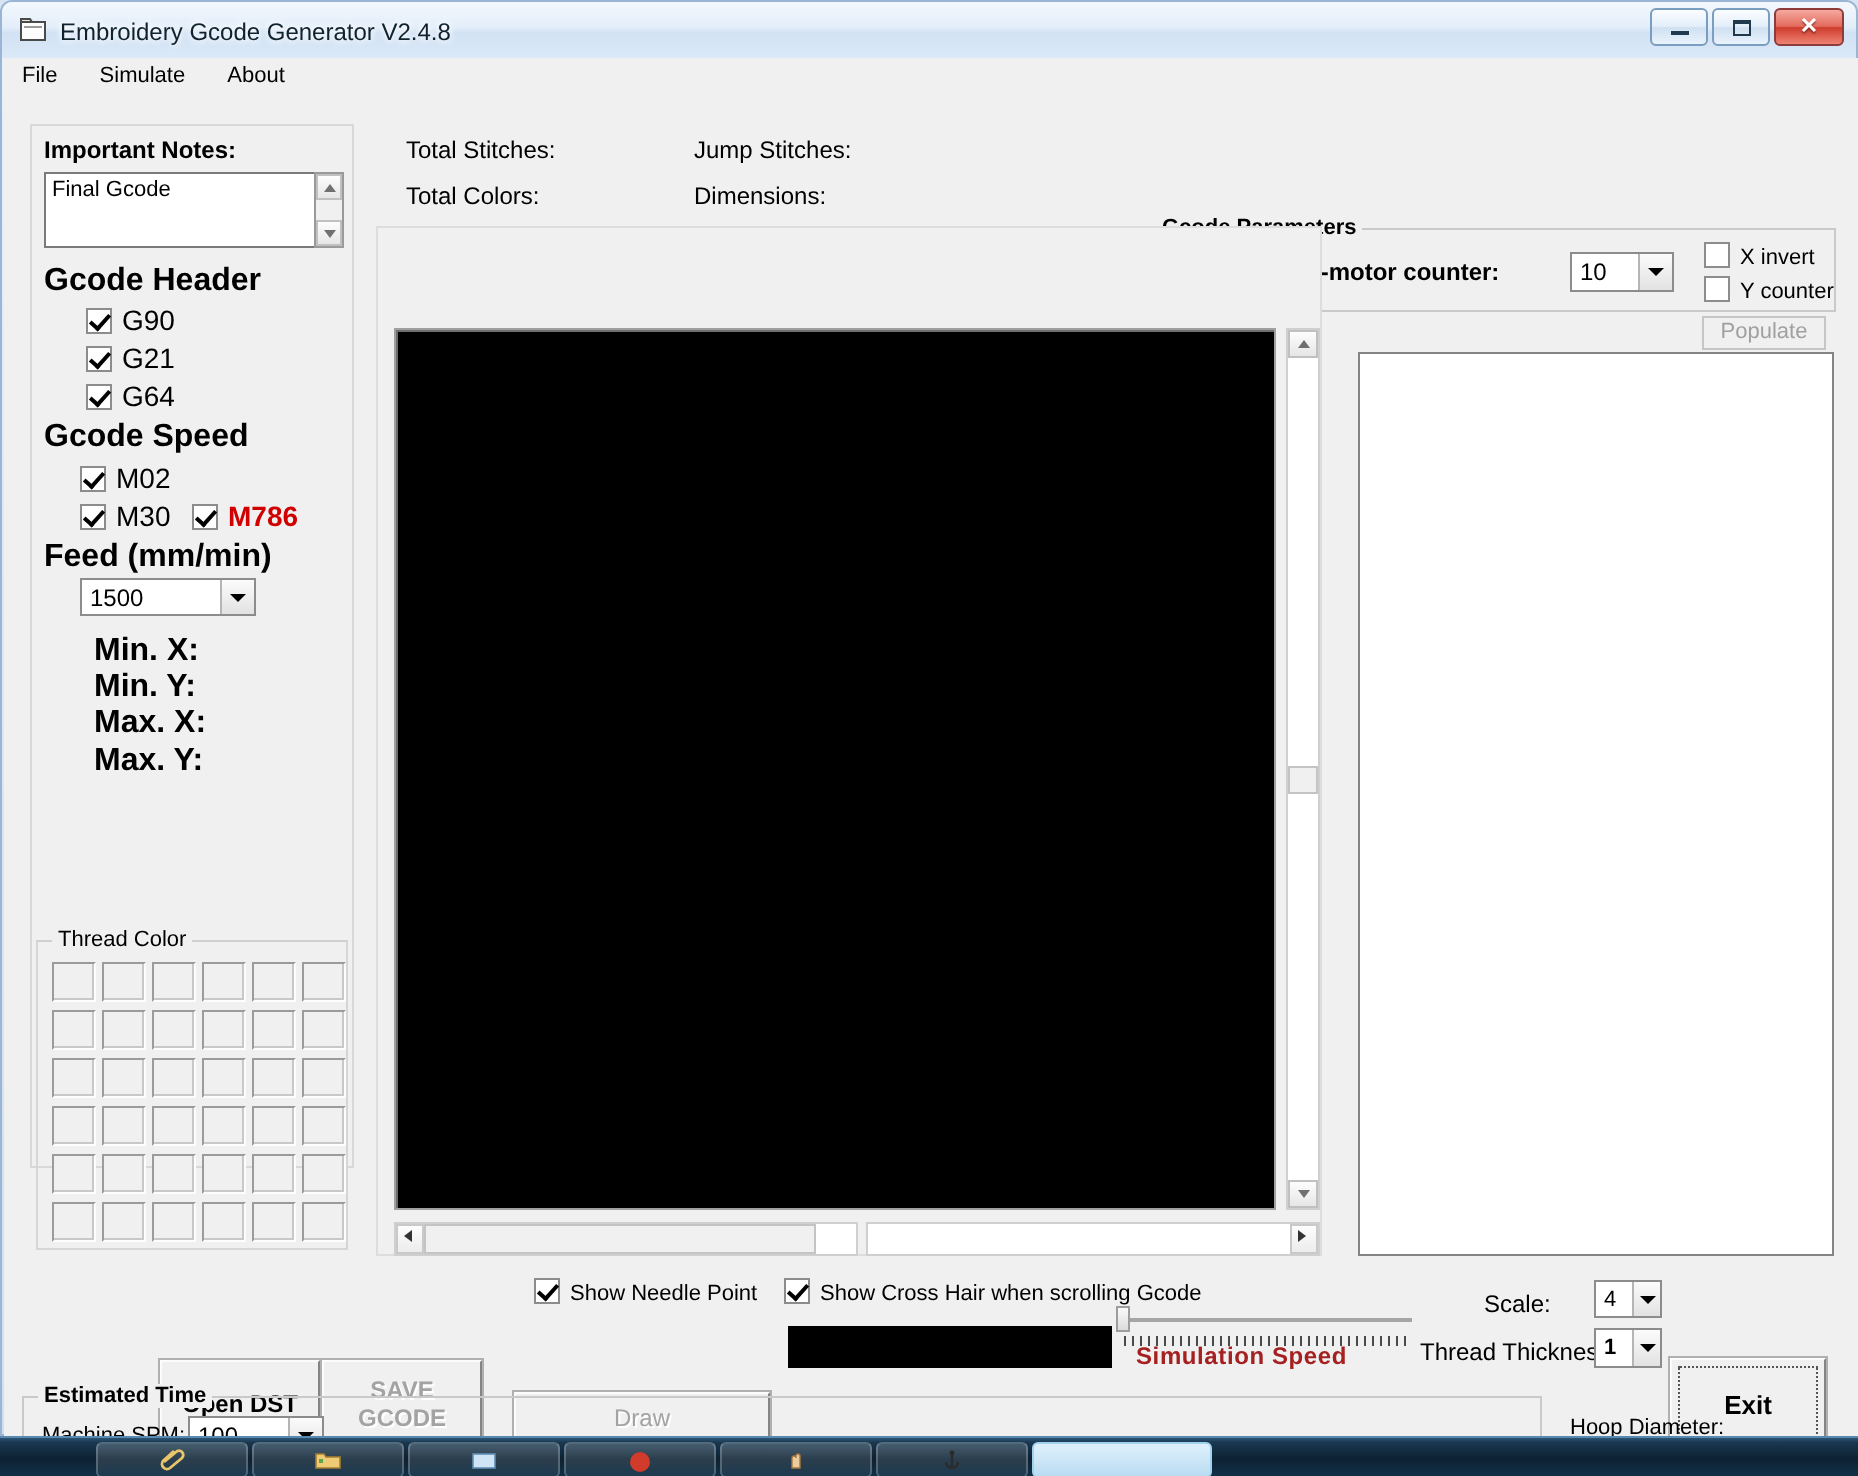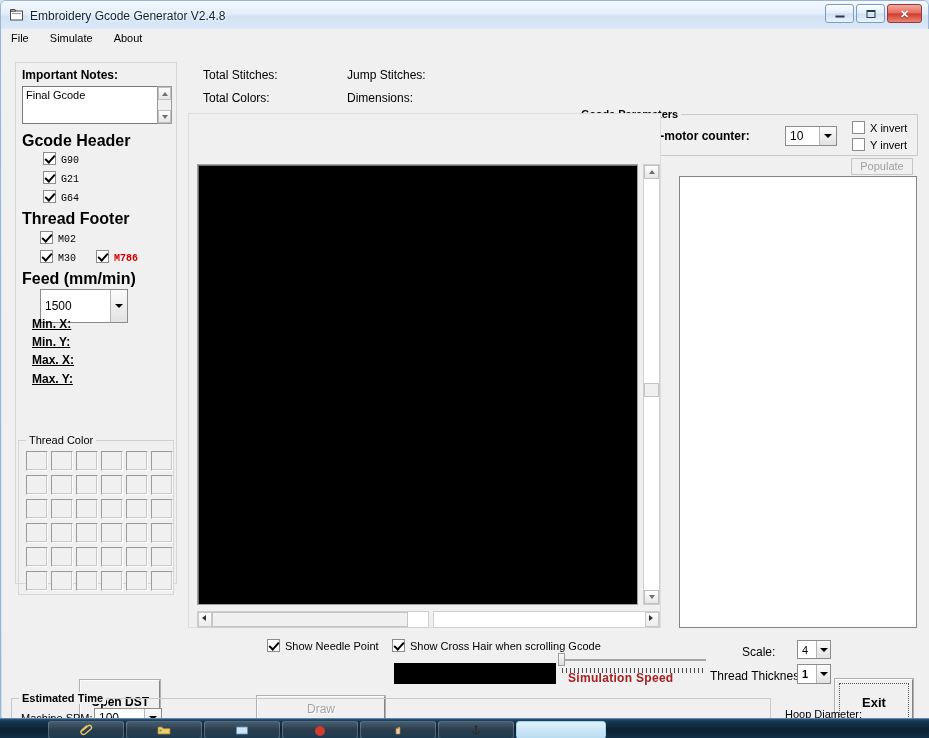--- a/index.html
+++ b/index.html
@@ -141,21 +141,21 @@
   .tri.up    { border-left:3px solid transparent;border-right:3px solid transparent;border-bottom:4px solid #707070;}
   .tri.down  { border-left:3px solid transparent;border-right:3px solid transparent;border-top:4px solid #707070;}
   .tri.left  { border-top:3px solid transparent;border-bottom:3px solid transparent;border-right:4px solid #333;}
   .tri.right { border-top:3px solid transparent;border-bottom:3px solid transparent;border-left:4px solid #333;}
   .tri.dn2   { border-left:4px solid transparent;border-right:4px solid transparent;border-top:4px solid #000;}
 
   .sec-head {
     position: absolute; left: 6px;
     font-weight: bold; font-size: 16px;
   }
-  .cbrow { position: absolute; font-size: 10px; font-family: Liberation Mono, monospace; }
+  .cbrow { position: absolute; font-size: 14px; }
   .wincb {
     display: inline-block; vertical-align: -2px;
     width: 13px; height: 13px;
     background: #fff;
     border: 1px solid #8c8c8c;
     position: relative;
   }
   .wincb.checked::after {
     content: "";
     position: absolute; left: 3px; top: 0px;
@@ -181,27 +181,27 @@
   .combo .cbtn {
     width: 17px; align-self: stretch;
     background: linear-gradient(180deg,#fbfbfb,#e2e2e2);
     border-left: 1px solid #b5b5b5;
     position: relative;
   }
   .combo.small .cval { font-size: 11px; }
   .combo.small .cbtn { width: 14px; }
 
   .minmax {
-    position: absolute; left: 16px;
-    font-weight: bold; font-size: 12px; text-decoration: underline;
+    position: absolute; left: 31px;
+    font-weight: bold; font-size: 16px;
   }
 
   
   #thread-group {
-    left: 16px; top: 392px; width: 156px; height: 155px;
+    left: 16px; top: 422px; width: 156px; height: 155px;
   }
   #swatch-grid {
     position: absolute; left: 7px; top: 10px;
     display: grid;
     grid-template-columns: repeat(6, 24px);
     grid-template-rows: repeat(6, 22px);
     gap: 2px 1px;
   }
   .swatch {
     width: 22px; height: 20px;
@@ -441,35 +441,35 @@
       <div class="cbrow" style="left:27px; top:89px">
         <span class="wincb checked"></span><span class="cbtxt">G90</span>
       </div>
       <div class="cbrow" style="left:27px; top:108px">
         <span class="wincb checked"></span><span class="cbtxt">G21</span>
       </div>
       <div class="cbrow" style="left:27px; top:127px">
         <span class="wincb checked"></span><span class="cbtxt">G64</span>
       </div>
 
-      <div class="sec-head" style="top:147px">Thread Footer</div>
+      <div class="sec-head" style="top:147px">Gcode Speed</div>
 
       <div class="cbrow" style="left:24px; top:168px">
         <span class="wincb checked"></span><span class="cbtxt">M02</span>
       </div>
       <div class="cbrow" style="left:24px; top:187px">
         <span class="wincb checked"></span><span class="cbtxt">M30</span>
       </div>
       <div class="cbrow" style="left:80px; top:187px">
         <span class="wincb checked"></span><span class="cbtxt redtxt">M786</span>
       </div>
 
       <div class="sec-head" style="top:207px">Feed (mm/min)</div>
 
-      <div class="combo" style="left:24px; top:226px; width:88px; height:34px;">
+      <div class="combo" style="left:24px; top:226px; width:88px; height:19px;">
         <span class="cval">1500</span>
         <span class="cbtn">
             <span class="tri dn2"></span>
           </span>
       </div>
 
       <div class="minmax" style="top:254px">Min. X:</div>
       <div class="minmax" style="top:272px">Min. Y:</div>
       <div class="minmax" style="top:290px">Max. X:</div>
       <div class="minmax" style="top:309px">Max. Y:</div>
@@ -545,21 +545,21 @@
         <span class="cval">10</span>
         <span class="cbtn">
             <span class="tri dn2"></span>
           </span>
       </div>
 
       <div style="position:absolute; left:281px; top:6px; font-size:11px">
         <span class="wincb"></span><span class="cbtxt">X invert</span>
       </div>
       <div style="position:absolute; left:281px; top:23px; font-size:11px">
-        <span class="wincb"></span><span class="cbtxt">Y invert</span>
+        <span class="wincb"></span><span class="cbtxt">Y counter</span>
       </div>
     </div>
 
     <div id="canvas-wrap">
       <div id="canvas"></div>
 
       <div id="vscroll">
         <div class="sbar-arrow up" style="left:0;top:0;width:15px;height:14px">
             <span class="tri up"></span>
           </div>
@@ -581,20 +581,21 @@
           </div>
       </div>
     </div>
 
     <div id="populate-btn">Populate</div>
     <div id="gcode-view">
       <span style="position:absolute;left:3px;top:2px;font-size:11px"></span>
     </div>
 
     <div class="btn3d" id="open-dst">Open DST</div>
+    <div class="btn3d disabled" id="save-gcode">SAVE GCODE</div>
     <div class="btn3d disabled" id="draw-btn">Draw</div>
 
     <div class="toolcb" style="left:265px; top:591px">
       <span class="wincb checked"></span><span class="cbtxt">Show Needle Point</span>
     </div>
     <div class="toolcb" style="left:390px; top:591px">
       <span class="wincb checked"></span><span class="cbtxt">Show Cross Hair when scrolling Gcode</span>
     </div>
 
     <div id="black-strip"></div>

